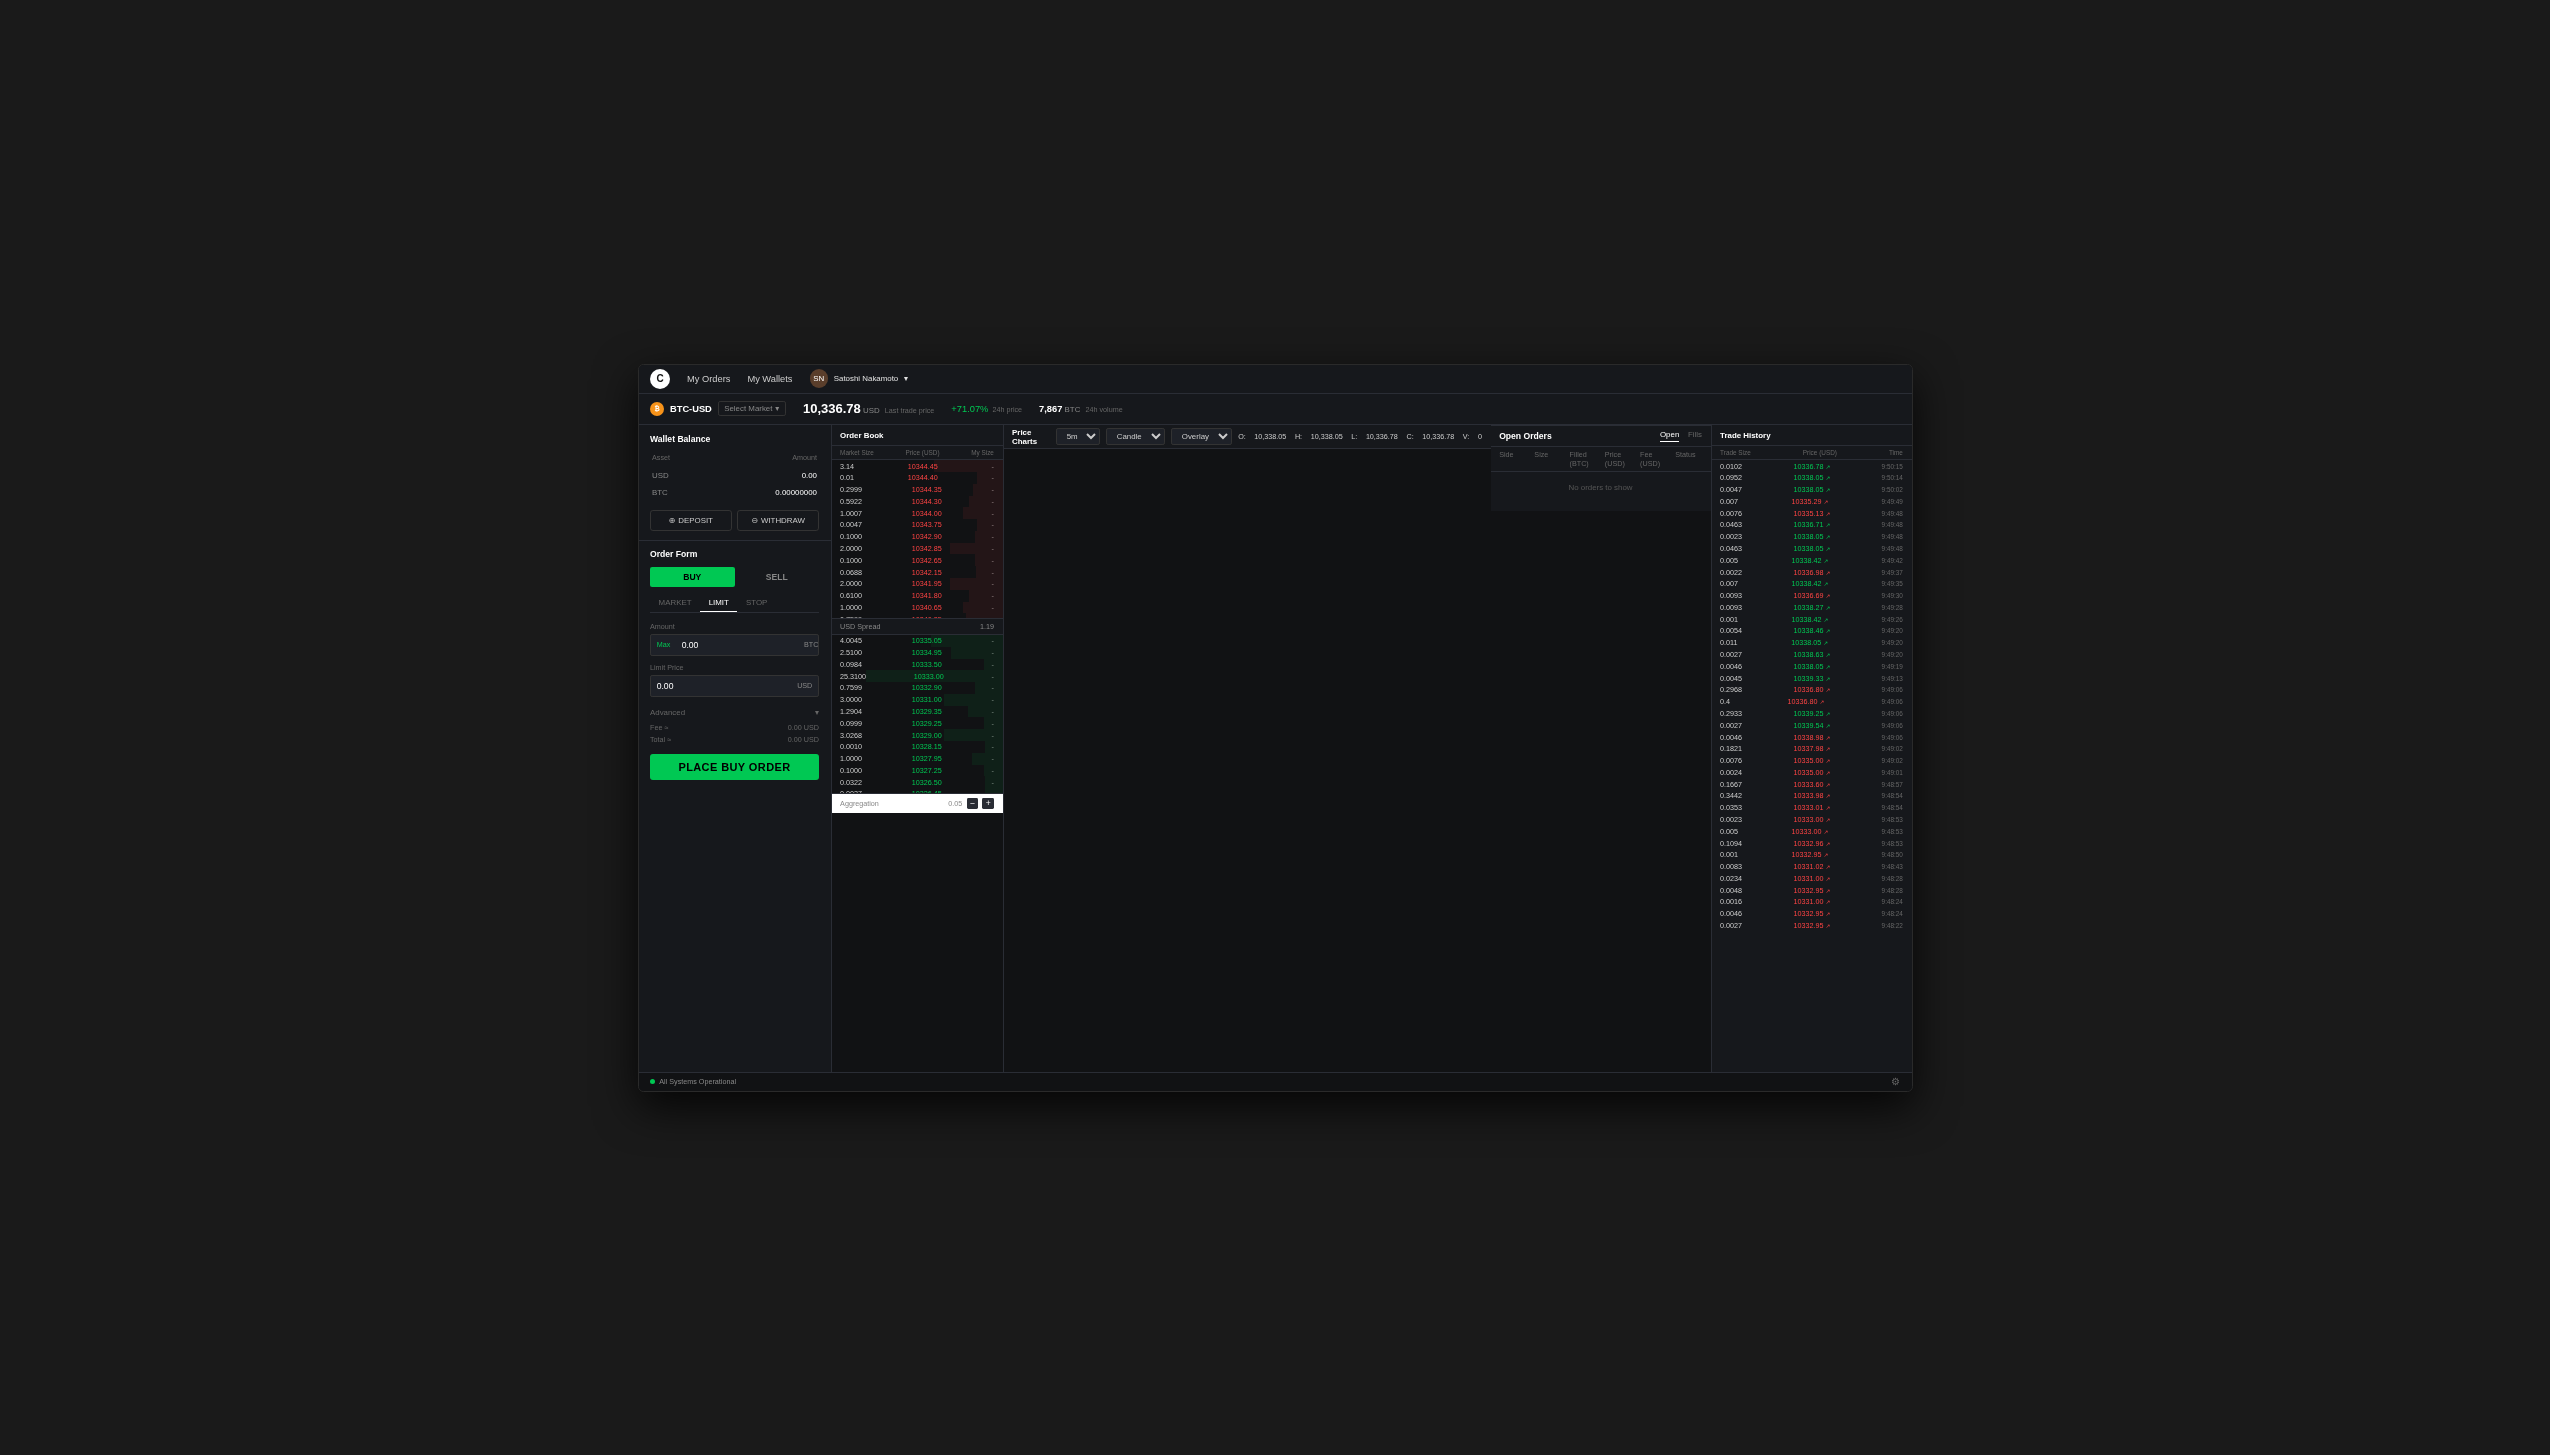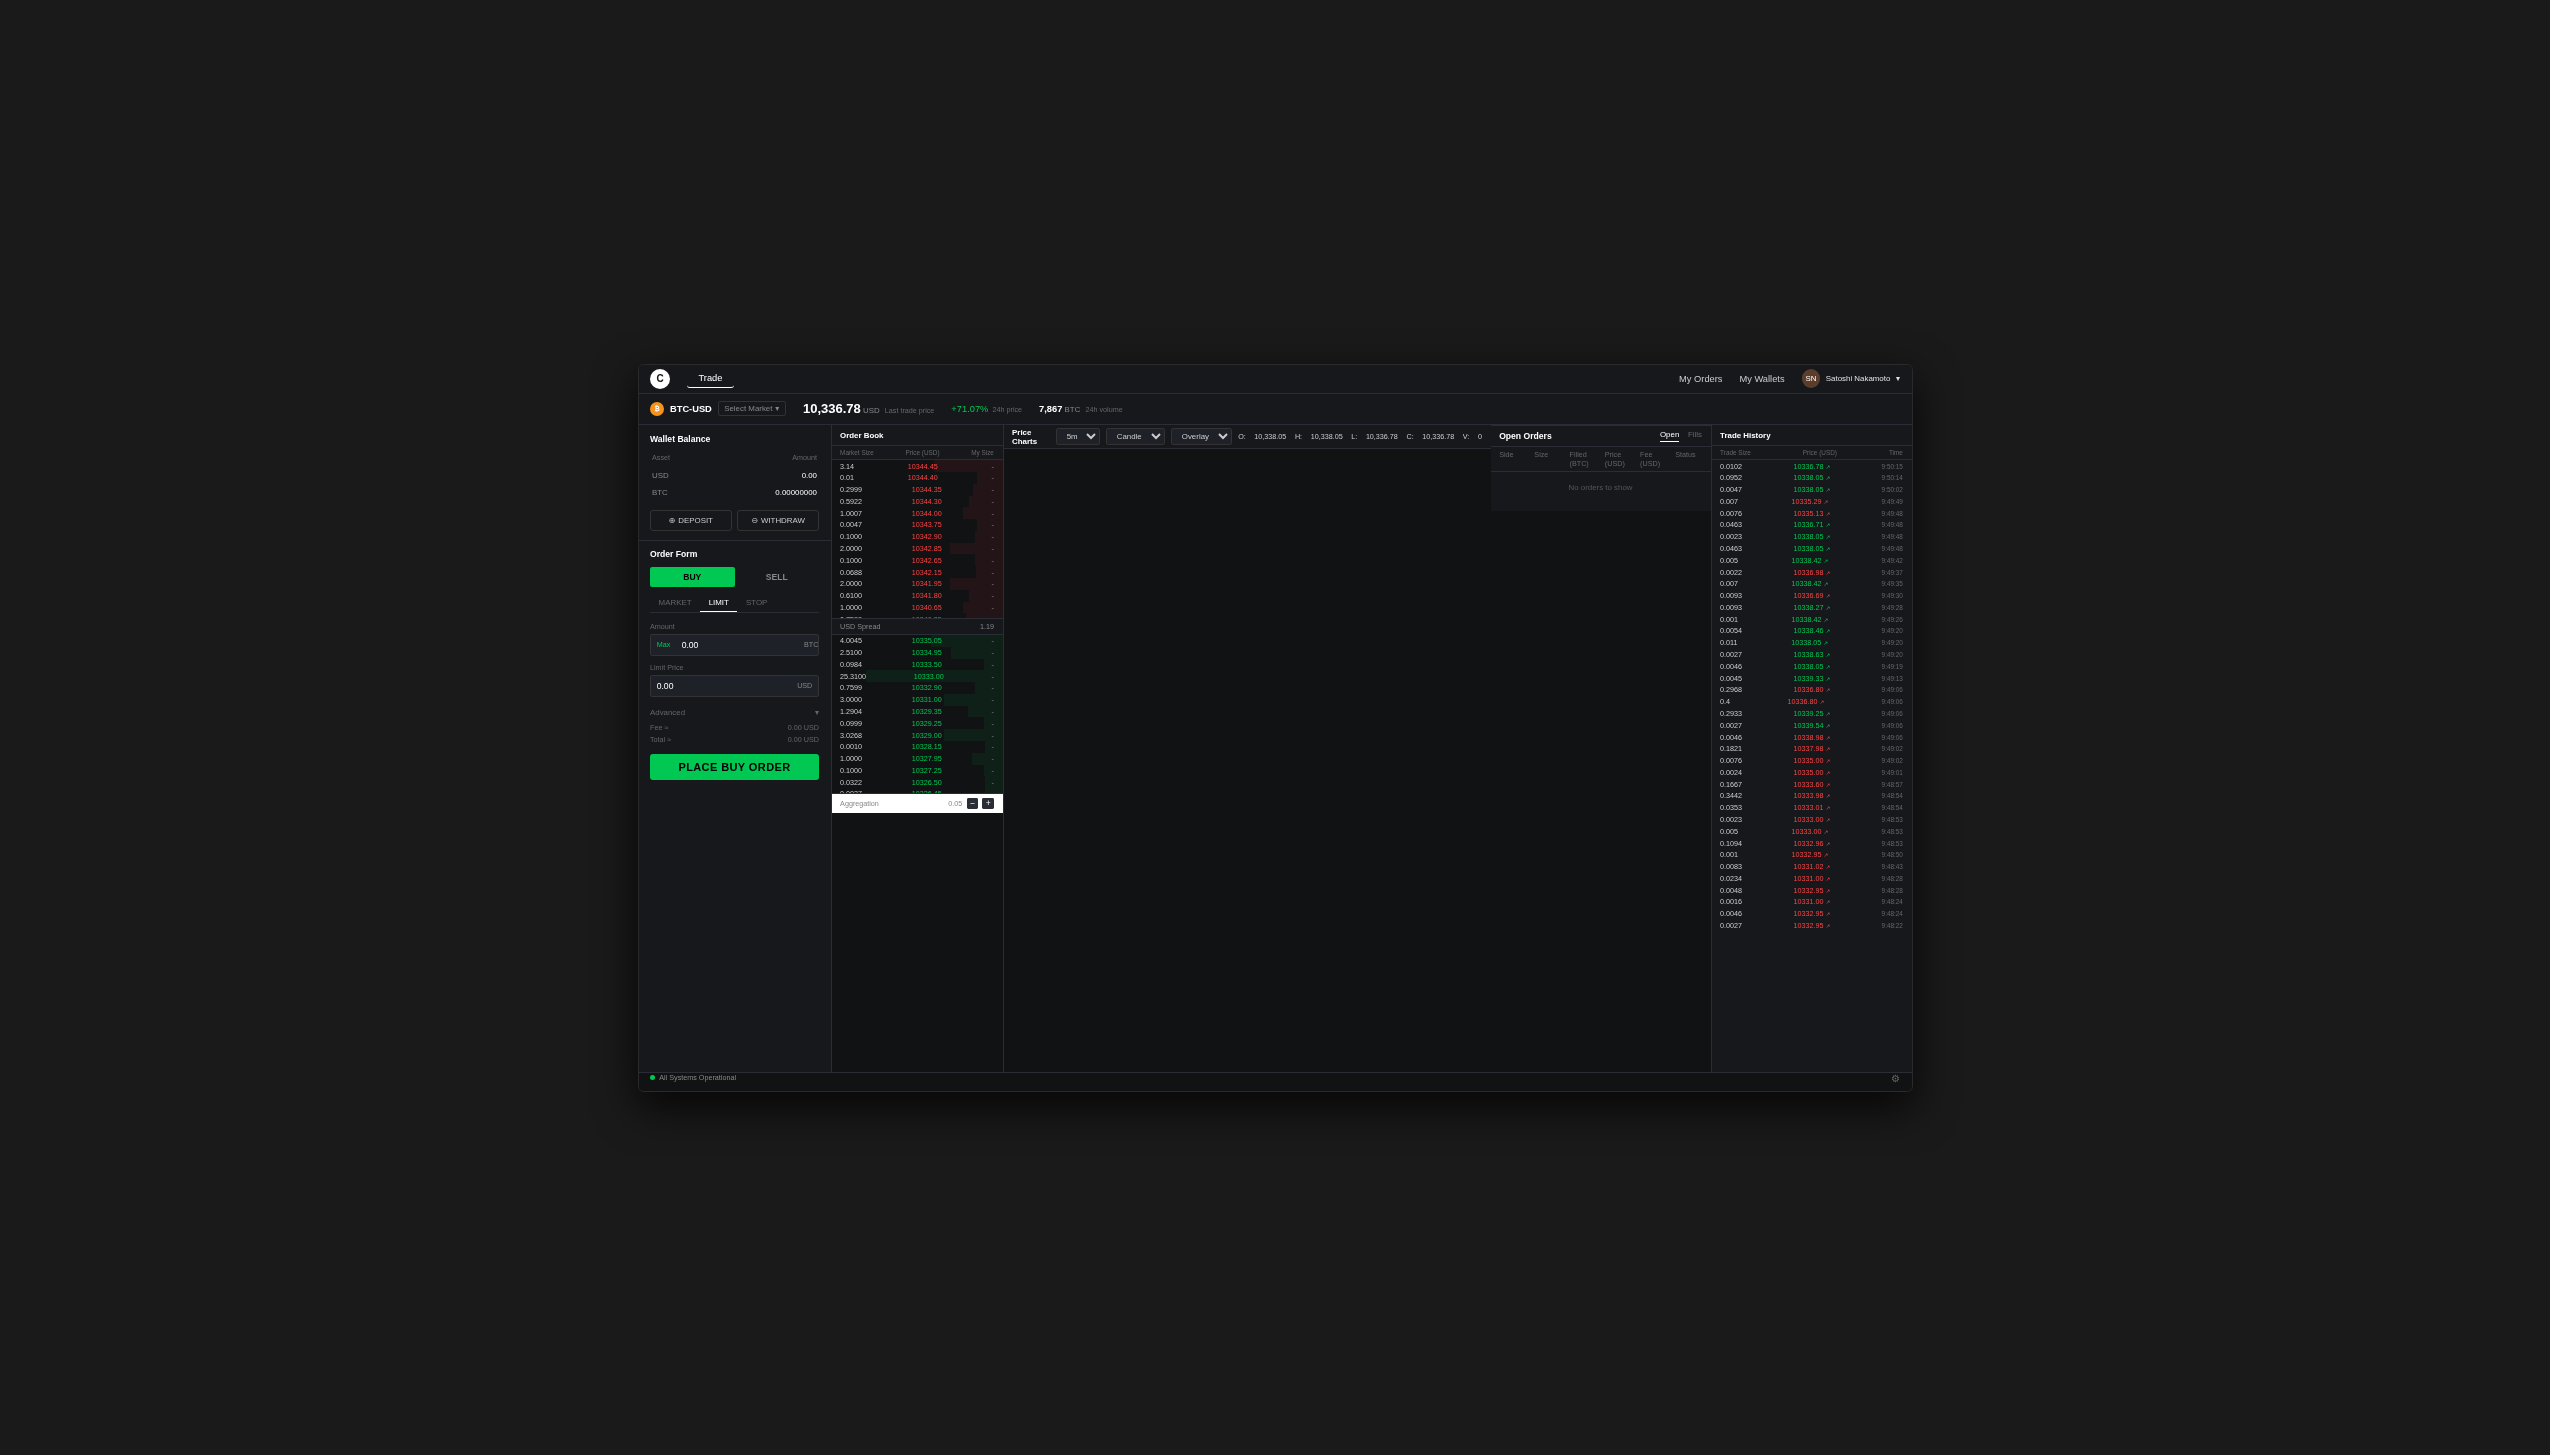--- a/index.html
+++ b/index.html
@@ -568,21 +568,21 @@
     .th-arrow-up { color: #00c853; font-size: 5.7px; }
     .th-arrow-down { color: #ff4444; font-size: 5.7px; }
     .th-time { color: #666; font-size: 6.4px; }
     .th-size { color: #ccc; }
     
     .status-bar {
       height: 18.6px;
       background: #111214;
       border-top: 0.7px solid #2a2d35;
       display: flex;
-      align-items: flex-start;
+      align-items: center;
       padding: 0 11.5px;
       justify-content: space-between;
     }
     .status-indicator {
       display: flex;
       align-items: center;
       gap: 4.3px;
       font-size: 7.2px;
       color: #888;
     }
@@ -618,23 +618,20 @@
       flex-direction: column;
       overflow: hidden;
     }
   </style>
 </head>
 <body>
 
 <div class="screen">
   <div class="top-nav">
     <div class="logo">C</div>
-    <div class="nav-tabs">
-      <div class="nav-tab active">Trade</div>
-    </div>
     <div class="nav-right">
       <div class="nav-btn">My Orders</div>
       <div class="nav-btn">My Wallets</div>
       <div class="user-area">
         <div class="avatar">SN</div>
         <span>Satoshi Nakamoto</span>
         <span>▾</span>
       </div>
     </div>
   </div>

